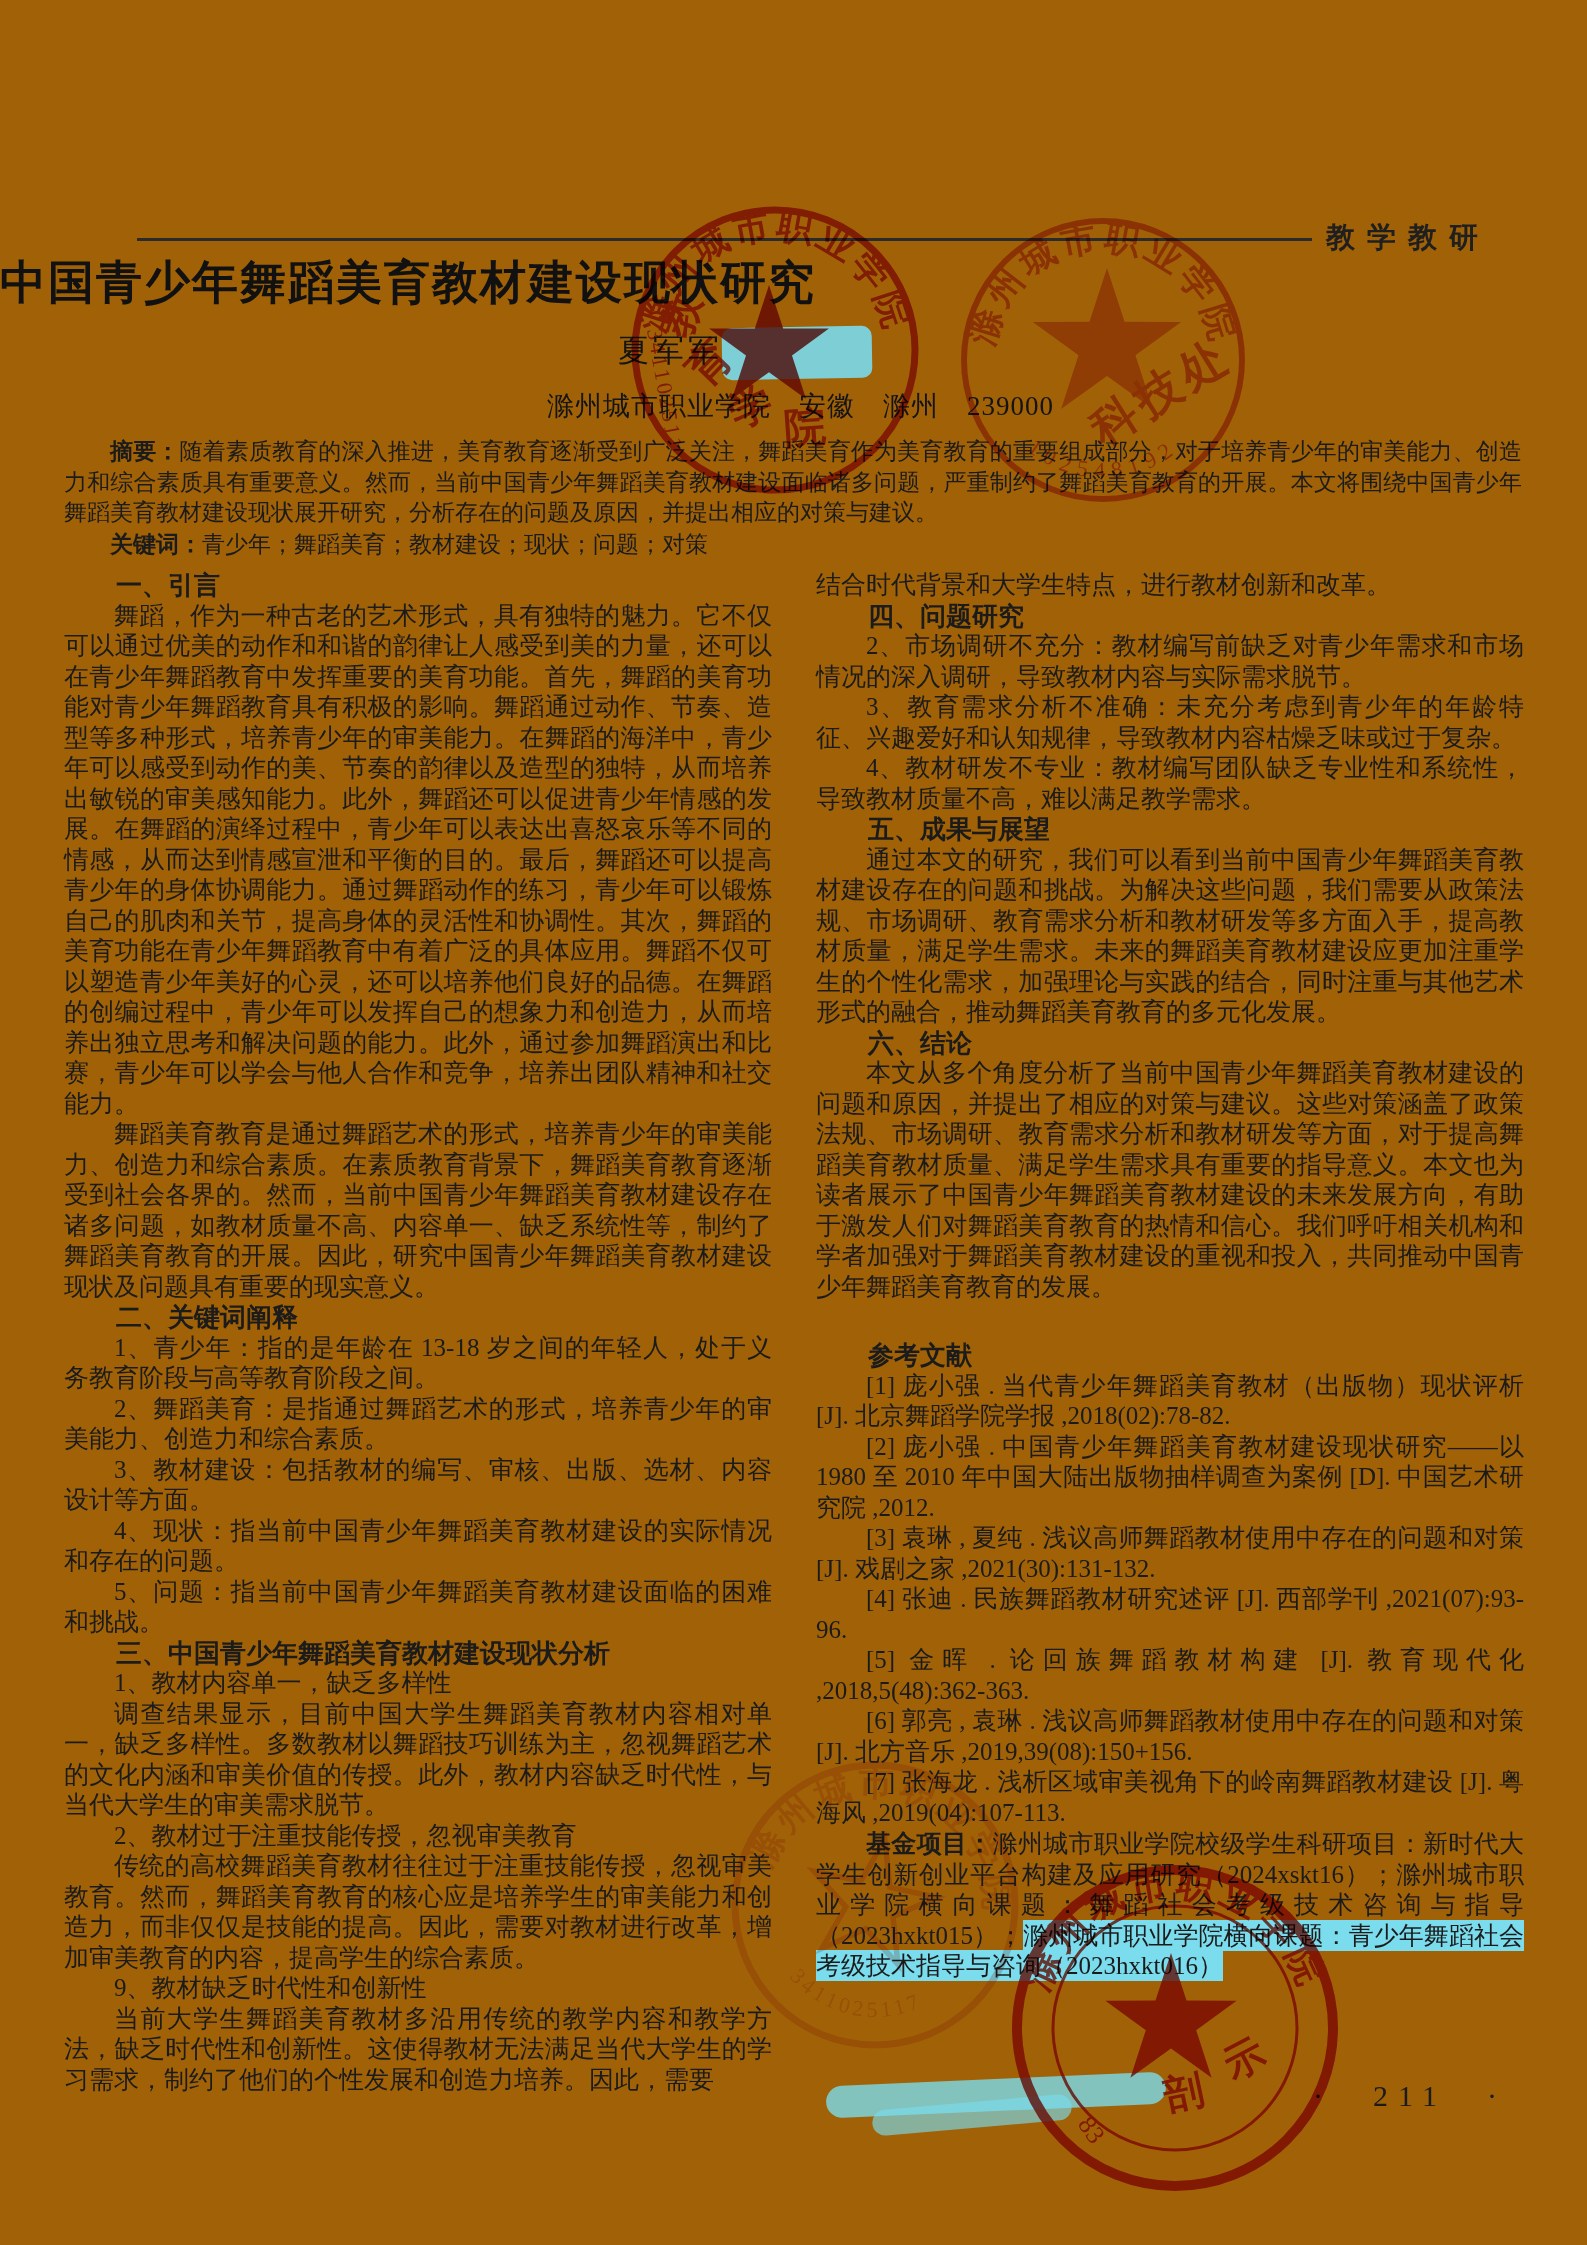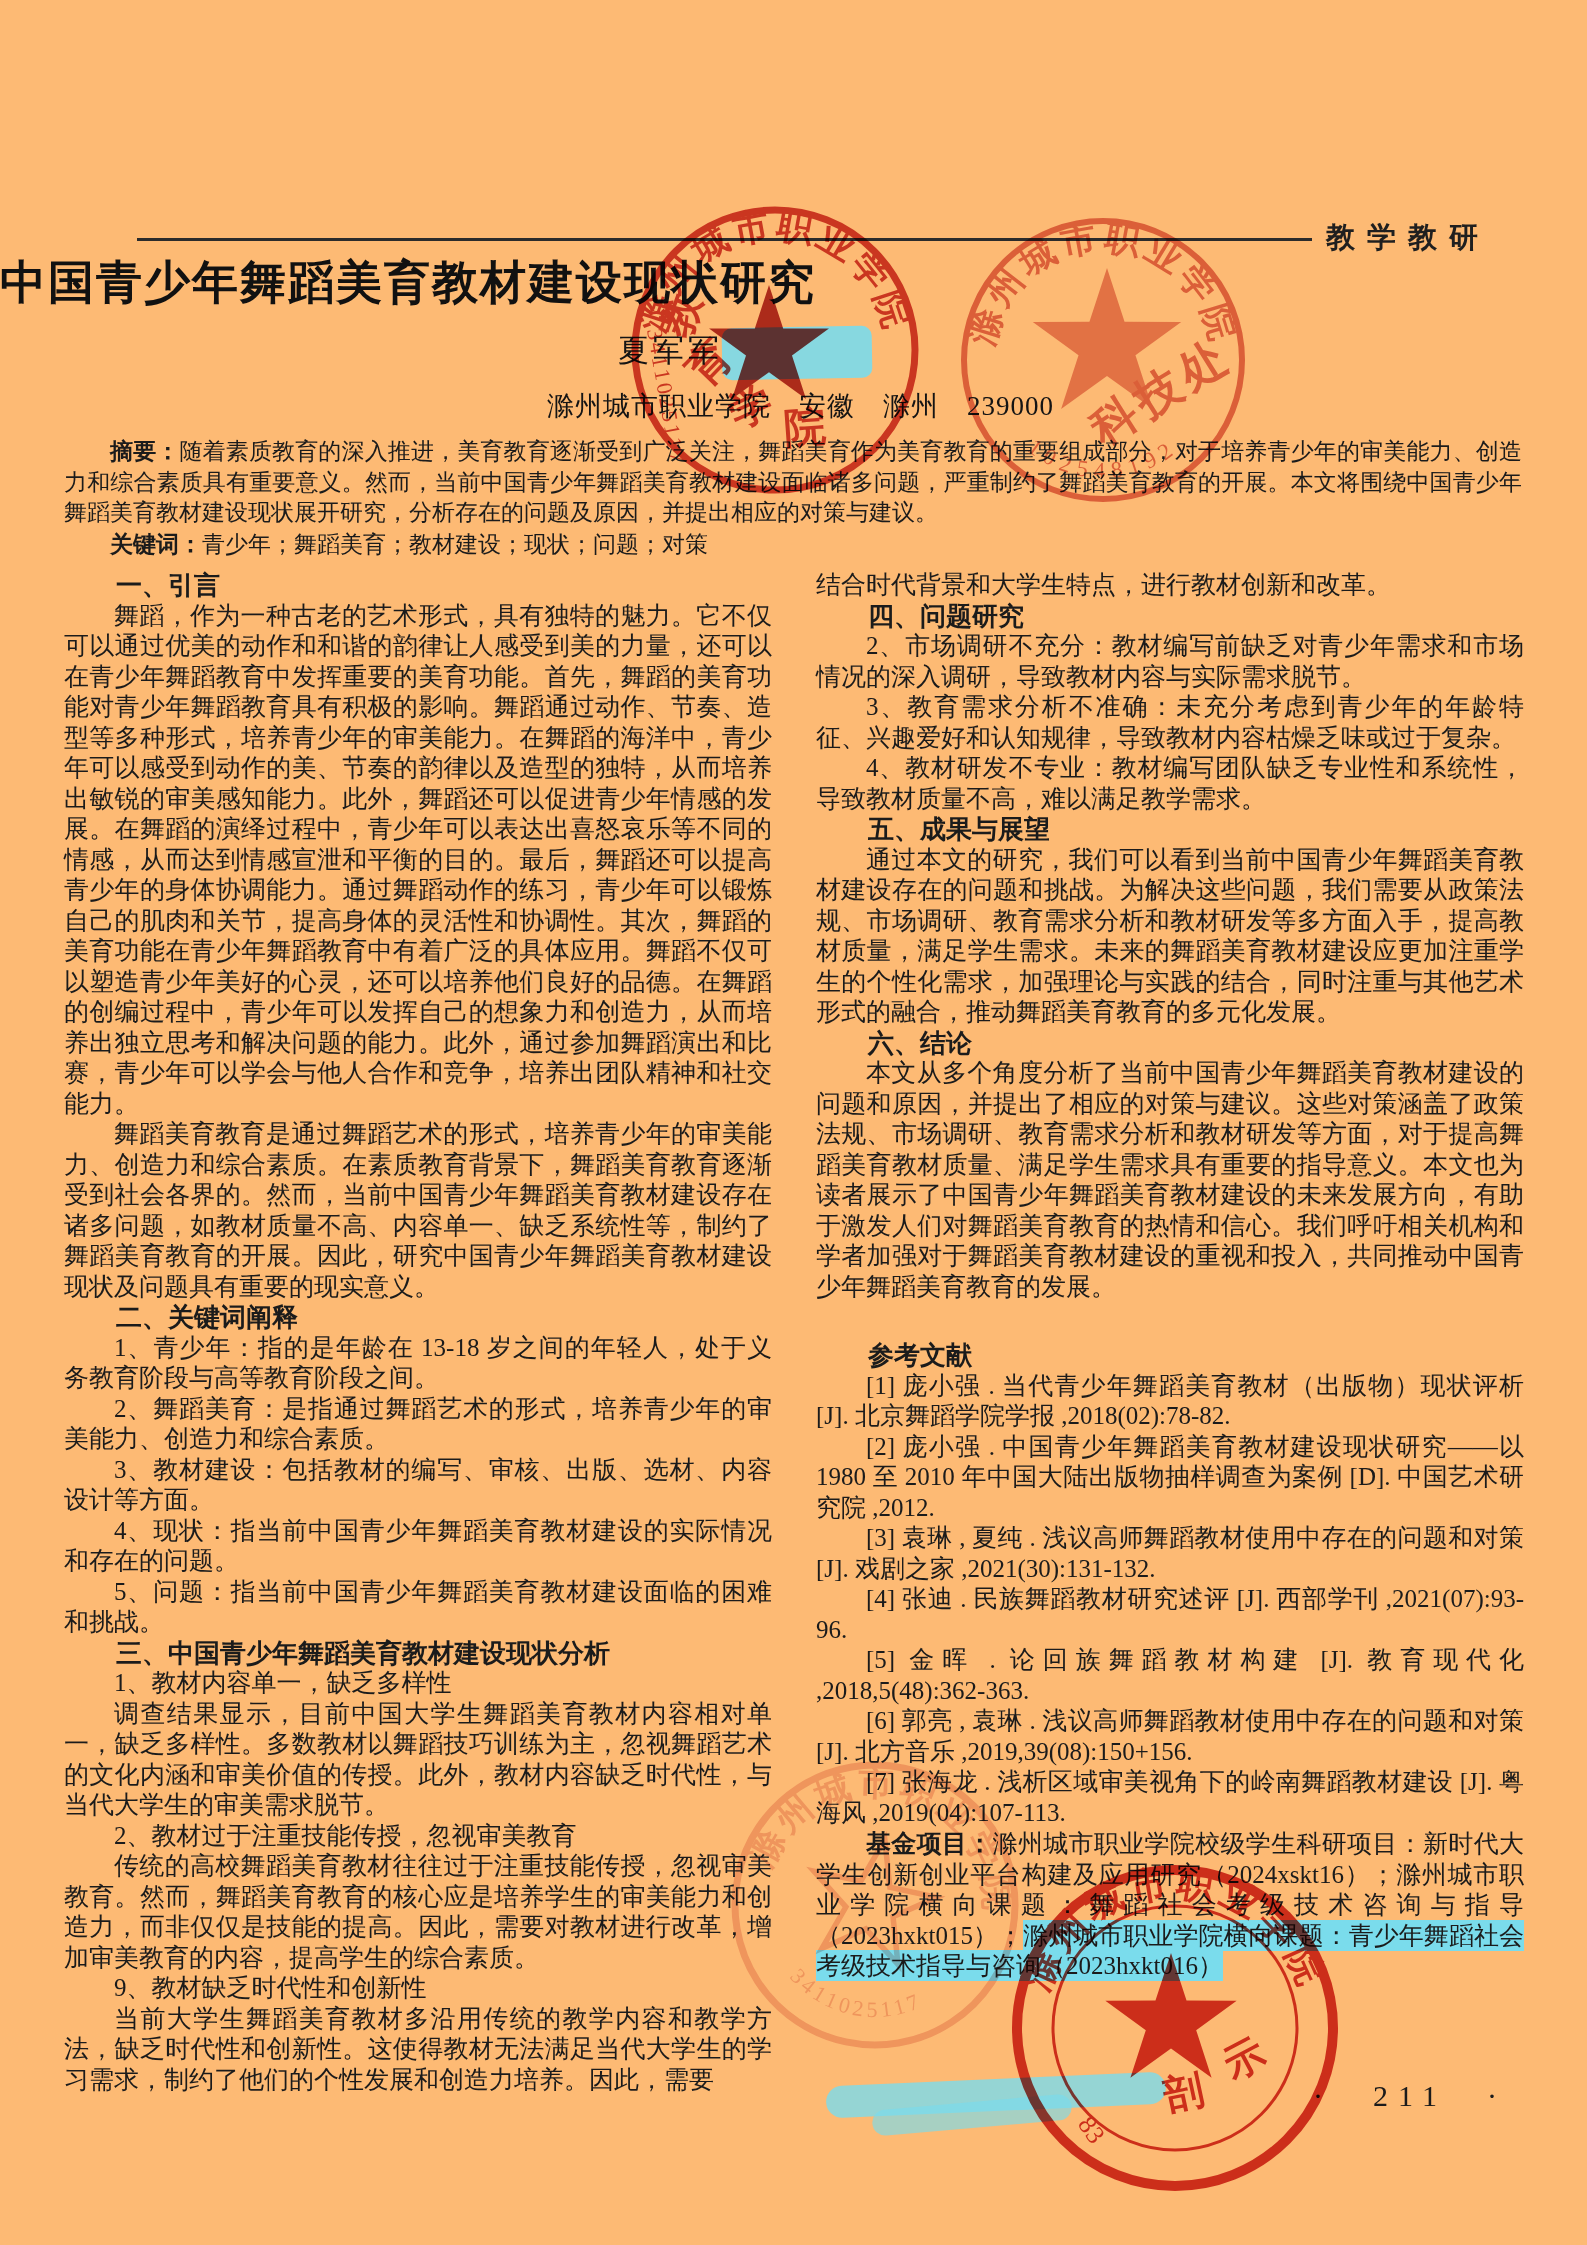--- a/index.html
+++ b/index.html
@@ -1,17 +1,17 @@
 <!DOCTYPE html>
 <html><head>
 <meta charset="utf-8">
 <style>
   html,body{margin:0;padding:0;background:#e8e8e8;}
   .page{
-    position:relative;width:1587px;height:2245px;background:#fdba74;
+    position:relative;width:1587px;height:2245px;background:#a16207;
     overflow:hidden;font-family:"Liberation Serif","DejaVu Serif",serif;color:#1b1b1b;
   }
   
   .header-rule{position:absolute;left:137px;top:238px;width:1175px;height:3px;background:#2b2b2b;}
   .header-label{
     position:absolute;left:1326px;top:218px;width:240px;
     font-family:"Liberation Sans","DejaVu Sans",sans-serif;
     font-size:29px;letter-spacing:12px;color:#1f1f1f;font-weight:bold;
   }
   

